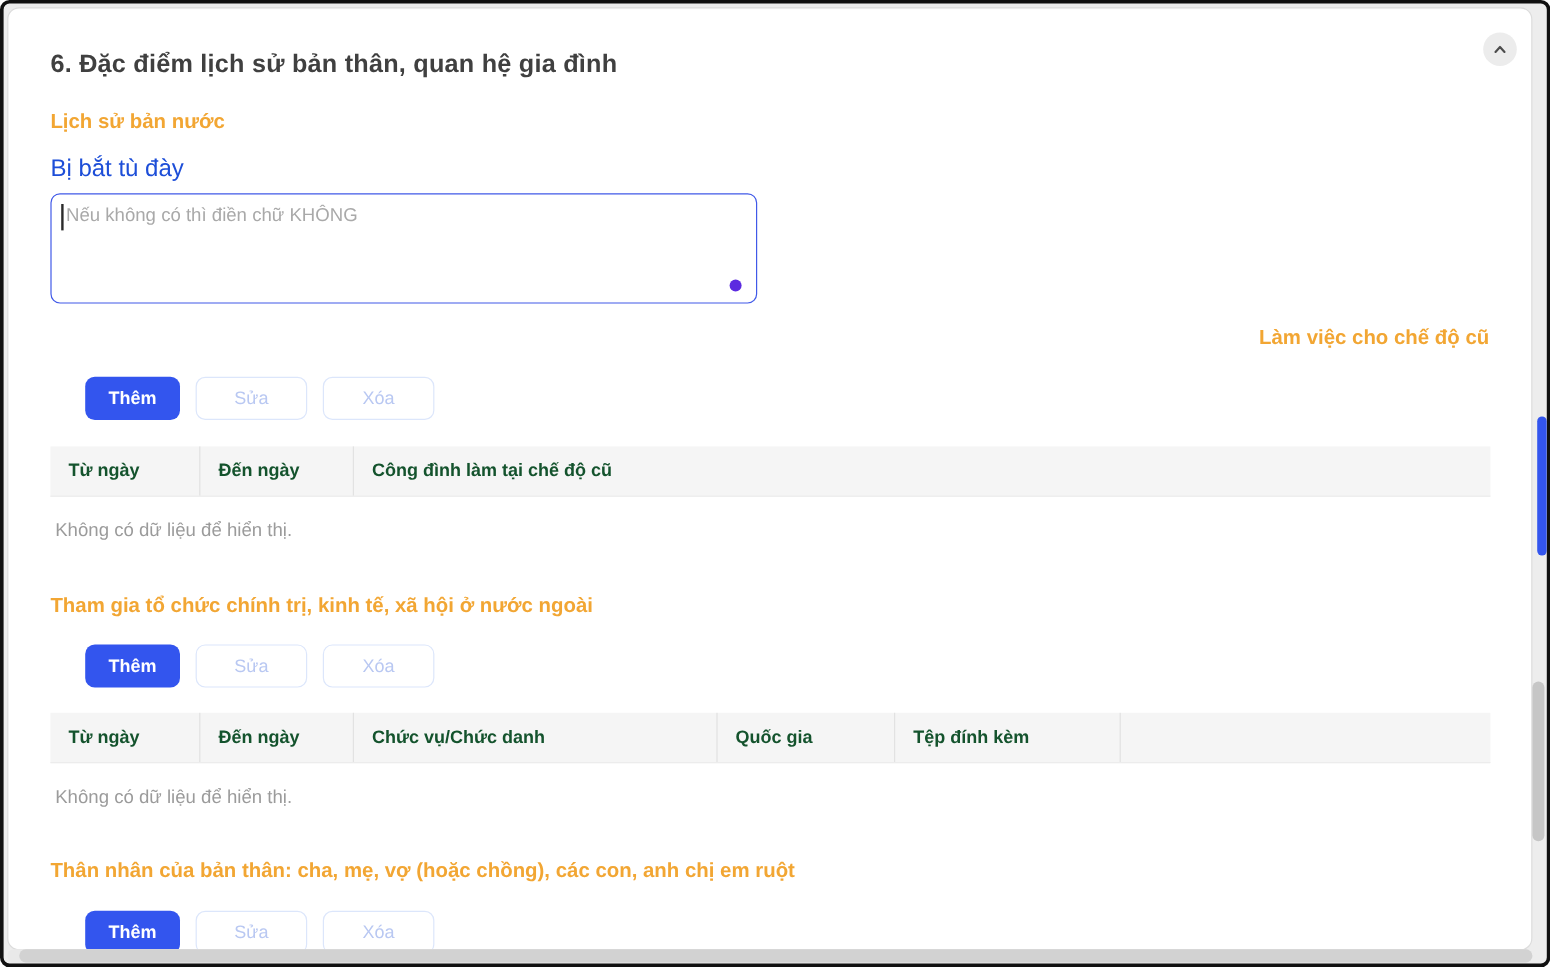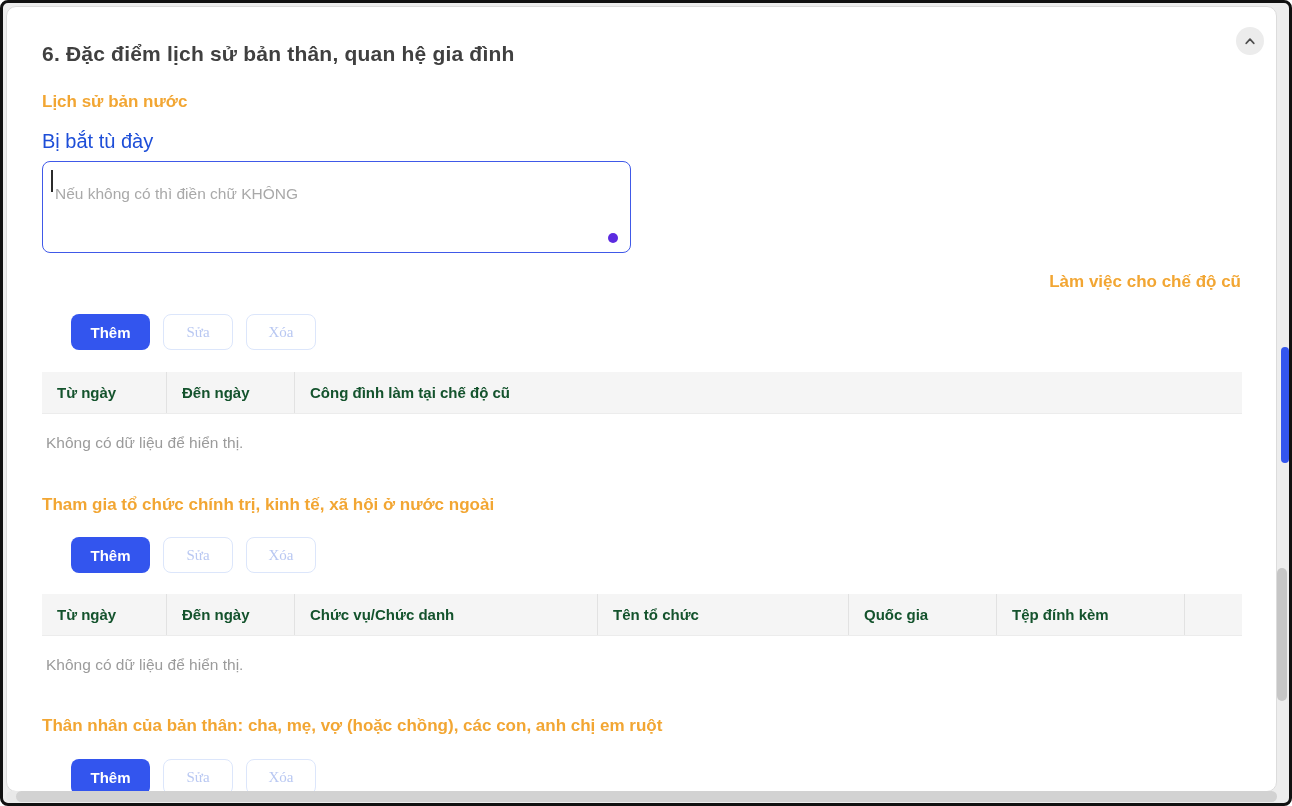--- a/index.html
+++ b/index.html
@@ -49,21 +49,21 @@
     color: #f2a633;
     line-height: 22px;
   }
   .h-personal { margin-top: 22px; }
   .field-label { margin-top: 18px; font-size: 20px; line-height: 20px; color: #1d4ed8; }
   .ta-wrap { position: relative; margin-top: 10px; width: 589px; height: 92px; }
   .ta-wrap textarea {
     width: 100%; height: 100%;
     border: 1.6px solid #4059e8;
     border-radius: 8px;
-    padding: 23px 12px;
+    padding: 9px 12px;
     font-family: "Liberation Sans", "DejaVu Sans", sans-serif;
     font-size: 15.5px;
     color: #333;
     resize: none;
     outline: none;
   }
   .ta-wrap textarea::placeholder { color: #a9a9a9; }
   .caret {
     position: absolute; left: 9px; top: 9px;
     width: 1.5px; height: 22px; background: #2b2b2b;
@@ -83,26 +83,25 @@
     cursor: pointer;
   }
   .btn-primary {
     width: 79px;
     background: #3355ee;
     color: #ffffff;
     border: none;
     font-weight: bold;
   }
   .btn-disabled {
-    width: 70px;
+    width: 93px;
     background: #ffffff;
     color: #b9c8f2;
     border: 1px solid #dce6fb;
     font-weight: normal;
-    font-family: Liberation Serif, serif;
   }
   .tbl-header { display: flex; background: #f5f5f5; height: 42px; width: 1200px; border-bottom: 1px solid #ececec; }
   .th {
     display: flex; align-items: center;
     padding: 0 10px 0 15px;
     border-right: 1px solid #e2e2e2;
     font-size: 15px; font-weight: bold; color: #14532d;
     white-space: nowrap; overflow: hidden;
   }
   .t1 { margin-top: 22px; }
@@ -185,21 +184,20 @@
     <div class="btn-row">
       <button class="btn btn-primary">Thêm</button>
       <button class="btn btn-disabled" aria-disabled="true">Sửa</button>
       <button class="btn btn-disabled" aria-disabled="true">Xóa</button>
     </div>
 
     <div class="tbl-header t2">
       <div class="th t2-c1">Từ ngày</div>
       <div class="th t2-c2">Đến ngày</div>
       <div class="th t2-c3">Chức vụ/Chức danh</div>
-      <div class="th t2-c4">Tên tổ chức</div>
       <div class="th t2-c5">Quốc gia</div>
       <div class="th t2-c6">Tệp đính kèm</div>
       <div class="th t2-stub"></div>
     </div>
     <div class="empty-text">Không có dữ liệu để hiển thị.</div>
 
     <div class="orange-heading h-relatives">Thân nhân của bản thân: cha, mẹ, vợ (hoặc chồng), các con, anh chị em ruột</div>
 
     <div class="btn-row btn-row-last">
       <button class="btn btn-primary">Thêm</button>

